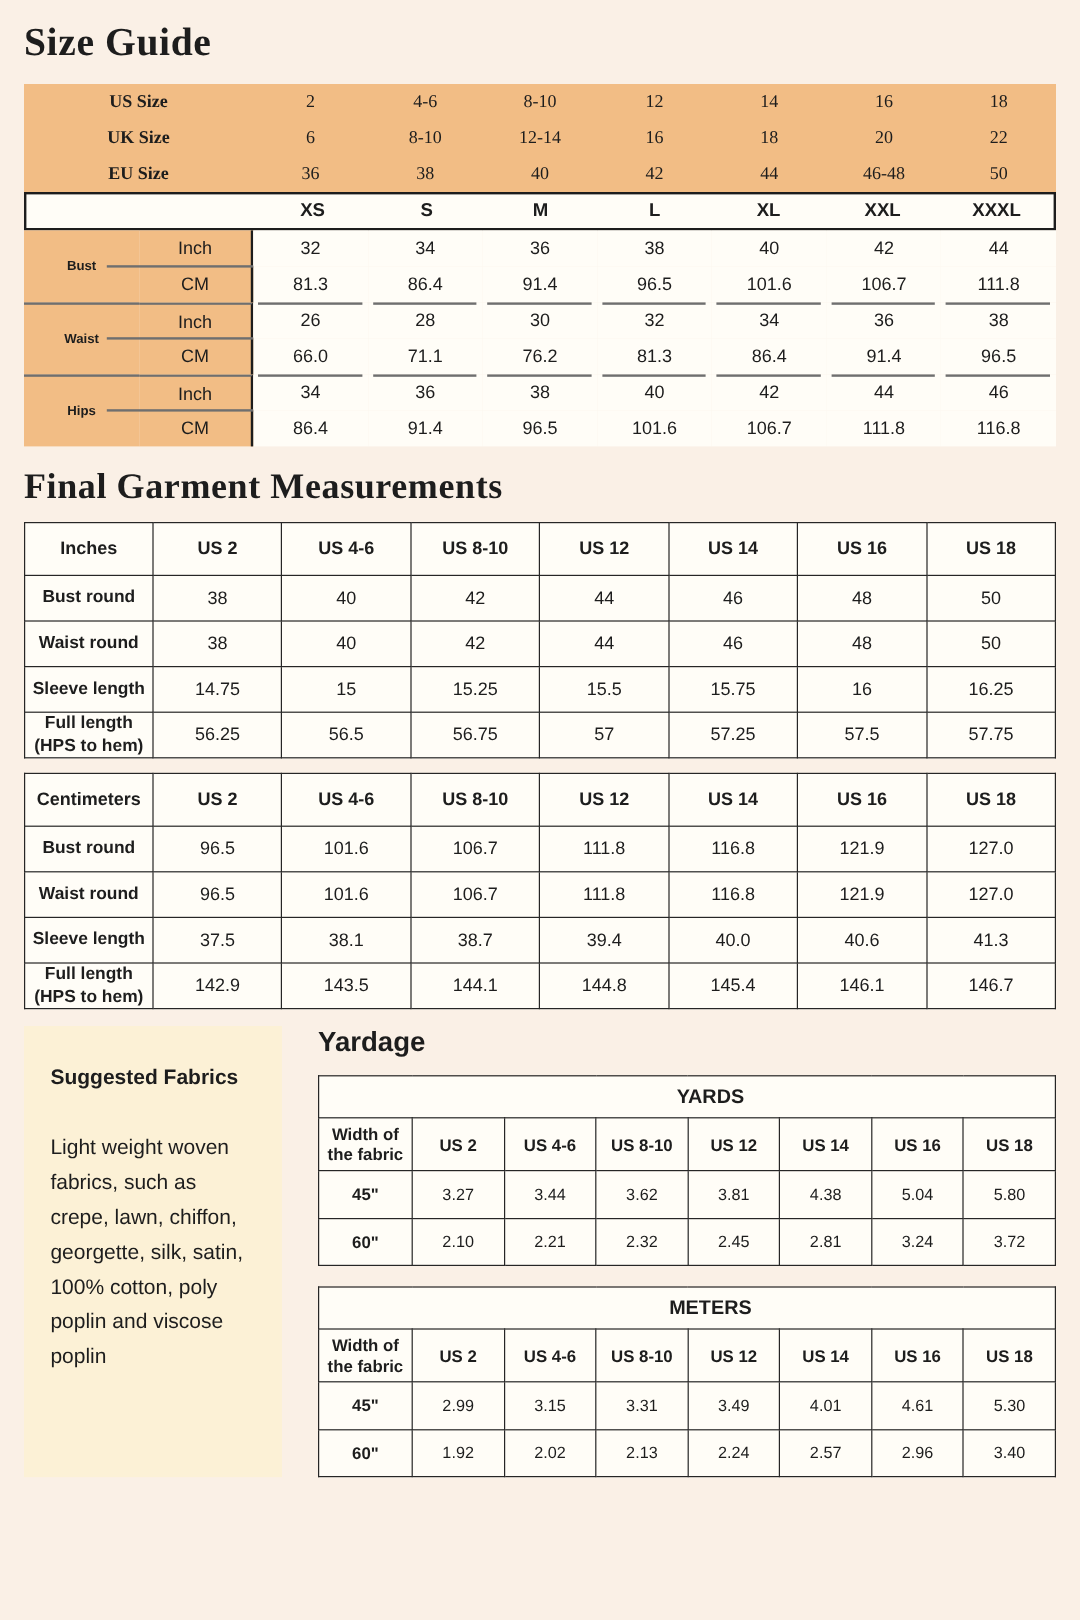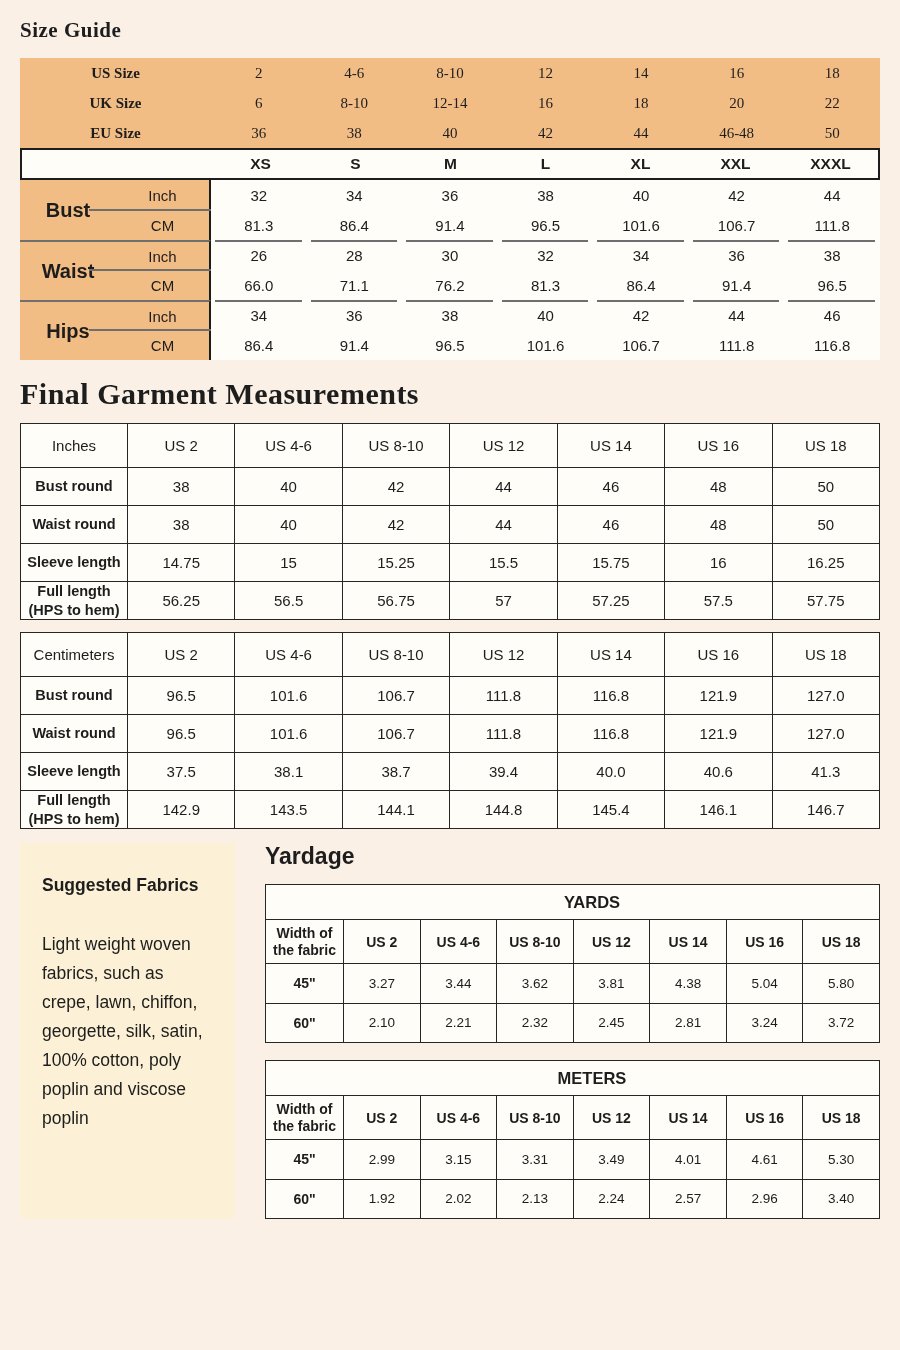--- a/index.html
+++ b/index.html
@@ -10,21 +10,21 @@
     font-family: "Liberation Sans", sans-serif;
     color: #1d1d1d;
     overflow: hidden;
   }
   .page { padding: 0 20px; }
 
   
   .serif-title {
     font-family: "Liberation Serif", serif;
     font-weight: 700;
-    font-size: 21px;
+    font-size: 33px;
     letter-spacing: 0.5px;
     margin: 0;
   }
   #size-guide-title { padding-top: 18px; margin-bottom: 15px; }
   #fgm-title { margin-top: 17px; margin-bottom: 12px; font-size: 30px; }
 
   
   .grid8 { display: grid; grid-template-columns: 191px repeat(7, 1fr); }
   .cellc { display: flex; align-items: center; justify-content: center; }
 
@@ -40,21 +40,21 @@
   }
   .letter-cell { height: 28px; font-weight: 700; font-size: 15.5px; }
 
   
   .bm-grid {
     display: grid;
     grid-template-columns: 96px 95px repeat(7, 1fr);
     grid-auto-rows: 30px;
   }
   .bm-cell { display: flex; align-items: center; justify-content: center; }
-  .bm-label { background: #f2bd85; grid-row: span 2; font-weight: 700; font-size: 20px; }
+  .bm-label { background: #f2bd85; grid-row: span 2; font-weight: 700; font-size: 11px; }
   .bm-unit { background: #f2bd85; font-size: 15px; border-right: 2.5px solid #1d1d1d; }
   .bm-val { background: #fffdf7; font-size: 15px; }
   .gsep { border-top: 2px solid #6f6f6f; }
   .gseg { position: relative; }
   .gseg::before {
     content: ''; position: absolute; top: 0; left: 4px; right: 5px; height: 2px;
     background: #6f6f6f;
   }
   .cmline { position: relative; z-index: 1; }
   .cmline::before {
@@ -63,21 +63,21 @@
   }
 
   
   table.garment { border-collapse: collapse; width: 100%; table-layout: fixed; }
   table.garment th, table.garment td {
     border: 1.6px solid #262626; background: #fffdf7;
     text-align: center; vertical-align: middle; padding: 0 4px;
   }
   table.garment col.lblcol { width: 107px; }
   table.garment thead tr { height: 44px; }
-  table.garment thead th { font-size: 15px; font-weight: 400; }
+  table.garment thead th { font-size: 15px; font-weight: 700; }
   table.garment tbody tr { height: 38px; }
   table.garment td { font-size: 15px; }
   table.garment td.rowlabel { font-weight: 700; font-size: 14.5px; line-height: 1.25; }
   #garment-cm { margin-top: 12px; }
 
   
   .bottom { display: flex; gap: 30px; margin-top: 14px; align-items: stretch; }
   .fabrics {
     width: 215px; flex: 0 0 215px;
     background: #fcf1d6;

